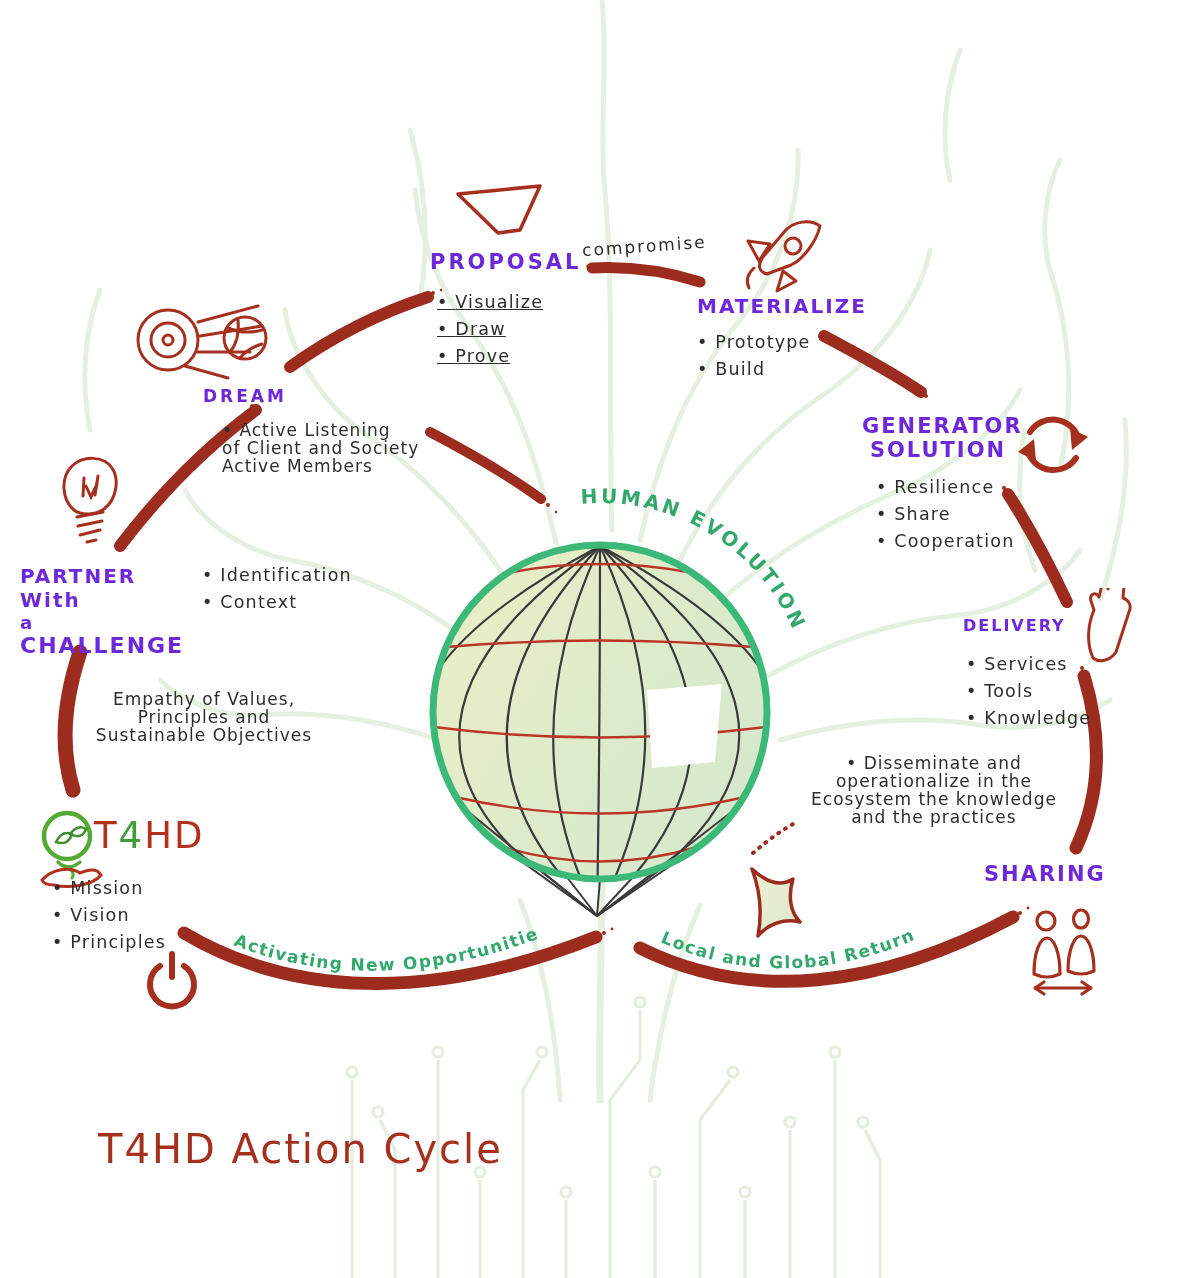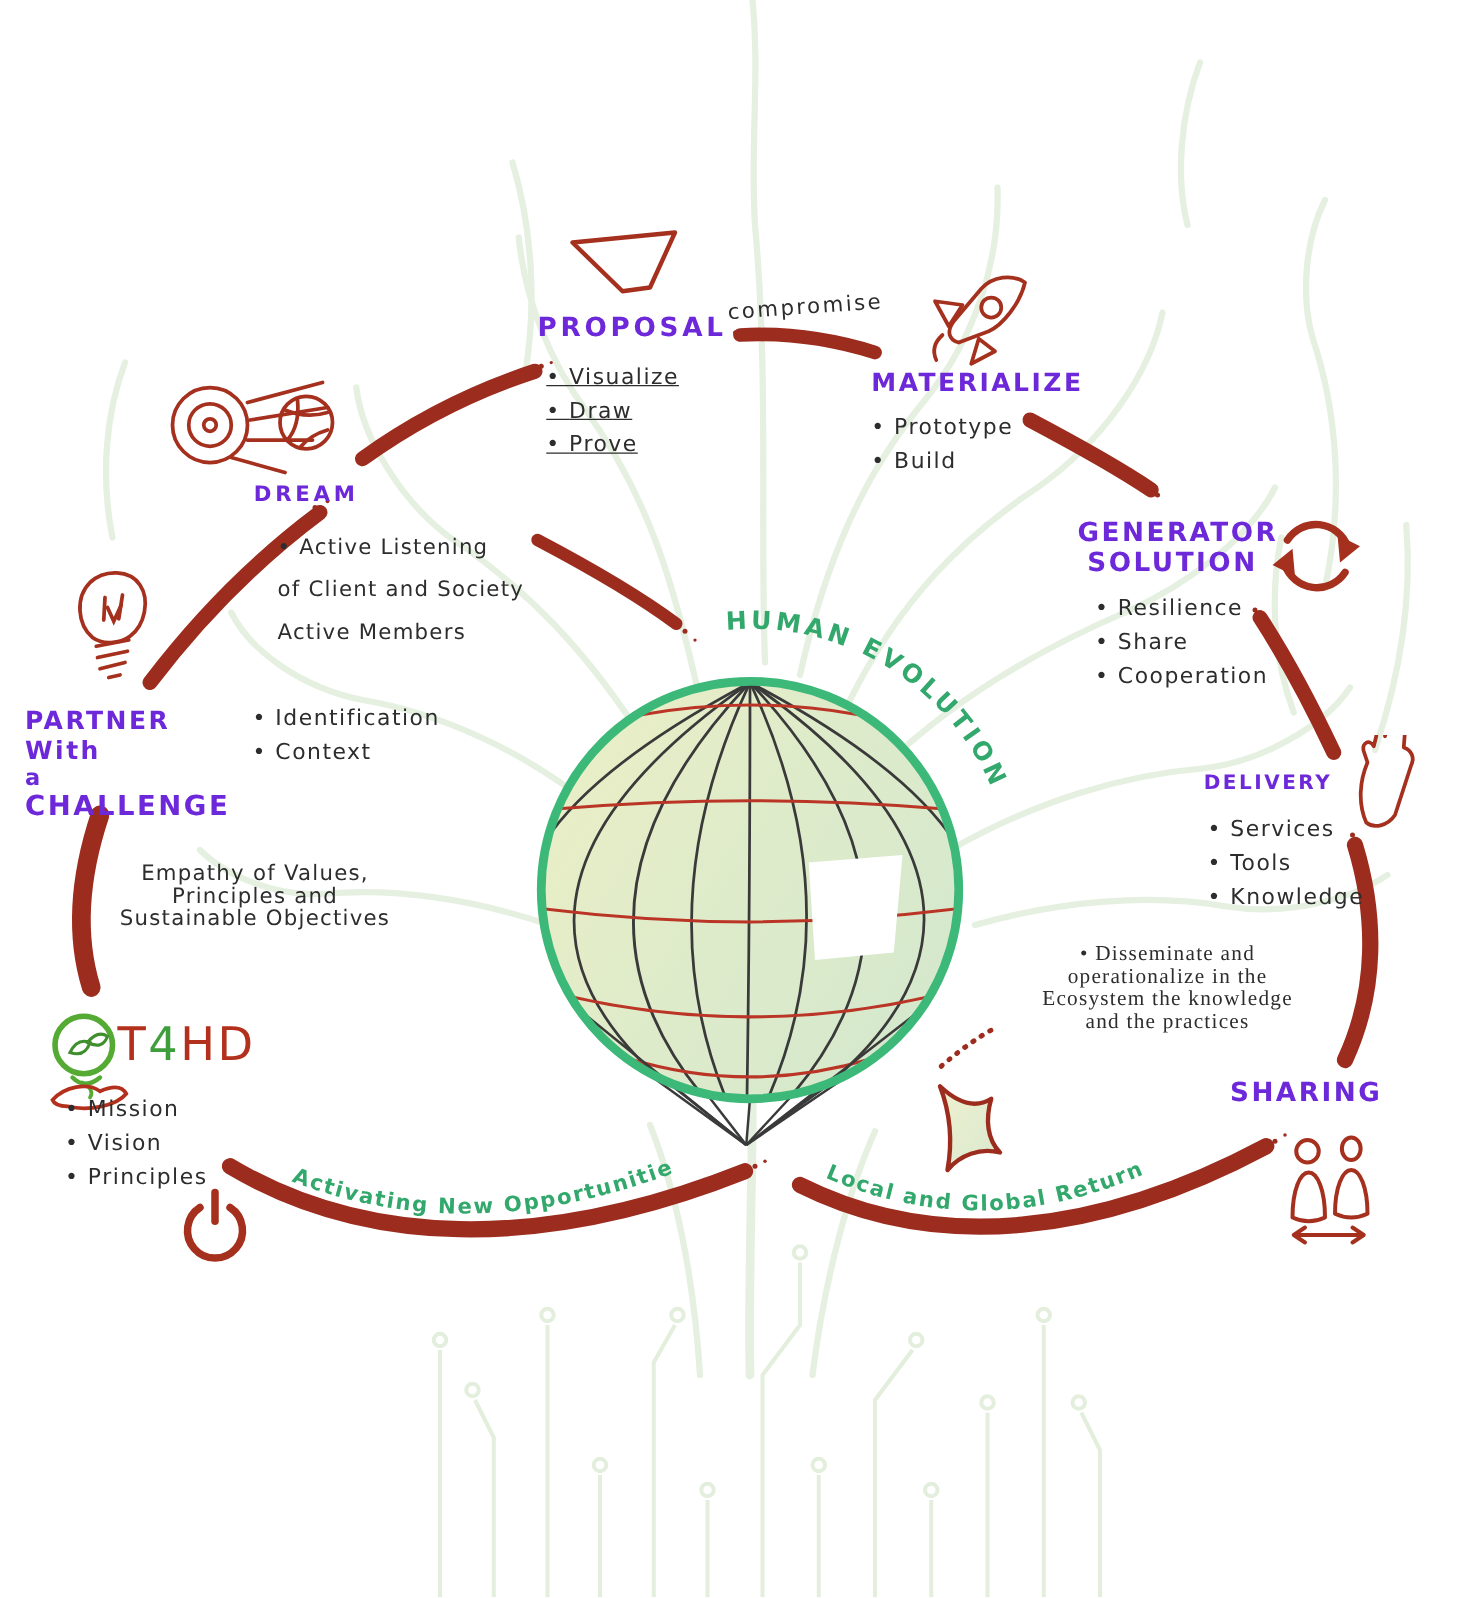--- a/index.html
+++ b/index.html
@@ -212,21 +212,21 @@
       <path d="M 200 336 L 262 326"></path>
       <path d="M 198 352 L 250 352"></path>
       <path d="M 185 366 L 228 378"></path>
       <circle cx="245" cy="338" r="21"></circle>
       <path d="M 228 328 Q 245 335 262 330"></path>
       <path d="M 238 320 Q 240 340 230 352"></path>
       <path d="M 262 344 Q 248 348 240 358"></path>
     </g>
   </svg>
   <div class="abs stage-title" style="left:203px;top:386px;font-size:17px;">DREAM</div>
-  <div class="abs note bulleted" style="left:222px;top:421px;text-align:left;line-height:34px;">Active Listening
+  <div class="abs note bulleted" style="left:222px;top:421px;text-align:left;line-height:18px;">Active Listening
 of Client and Society
 Active Members</div>
 
   <svg class="abs icon" style="left:58px;top:452px;" width="66" height="98" viewBox="58 452 66 98">
     <g fill="none" stroke="#a5301e" stroke-width="3" stroke-linecap="round">
       <path d="M 74 510 C 62 500 60 478 72 466 C 84 455 104 456 112 468 C 120 480 116 500 104 509 C 96 515 82 516 74 510 Z"></path>
       <path d="M 84 478 L 83 496"></path>
       <path d="M 98 476 L 95 495"></path>
       <path d="M 86 486 L 91 497 L 97 484"></path>
       <path d="M 77 517 L 103 512"></path>
@@ -295,31 +295,32 @@
              C 1101 583 1108 583 1108 589 L 1109 585 C 1110 579 1116 580 1116 586 L 1117 584
              C 1118 578 1124 579 1124 585 L 1123 598 C 1129 600 1132 606 1129 612 L 1116 652
              C 1110 661 1099 663 1093 658 Z" fill="none" stroke="#a5301e" stroke-width="3" stroke-linejoin="round"></path>
   </svg>
   <ul class="bullets abs" style="left:966px;top:654px;">
     <li>Services</li>
     <li>Tools</li>
     <li>Knowledge</li>
   </ul>
 
-  <div class="abs note bulleted" style="left:806px;top:754px;width:256px;font-family:Liberation Serif, serif;">Disseminate and
+  <div class="abs note bulleted" style="left:806px;top:754px;width:256px;">Disseminate and
 operationalize in the
 Ecosystem the knowledge
 and the practices</div>
   <div class="abs stage-title" style="left:984px;top:862px;font-size:21px;letter-spacing:2px;">SHARING</div>
   <svg class="abs icon" style="left:1020px;top:900px;" width="84" height="100" viewBox="1020 900 84 100">
     <g fill="none" stroke="#a5301e" stroke-width="3.2" stroke-linecap="round" stroke-linejoin="round">
       <circle cx="1046" cy="921" r="9"></circle>
       <path d="M 1034 974 C 1034 952 1040 938 1047 938 C 1054 938 1060 952 1060 974 Q 1047 980 1034 974 Z"></path>
       <ellipse cx="1081" cy="919" rx="7.5" ry="9"></ellipse>
       <path d="M 1068 971 C 1068 950 1074 936 1081 936 C 1088 936 1094 950 1094 971 Q 1081 977 1068 971 Z"></path>
       <path d="M 1036 988 L 1090 988"></path>
       <path d="M 1044 982 L 1035 988 L 1044 994"></path>
       <path d="M 1082 982 L 1091 988 L 1082 994"></path>
     </g>
   </svg>
 
+  <div class="abs footer-title" style="left:98px;top:1126px;">T4HD Action Cycle</div>
 
 </div>
 
 </body></html>

